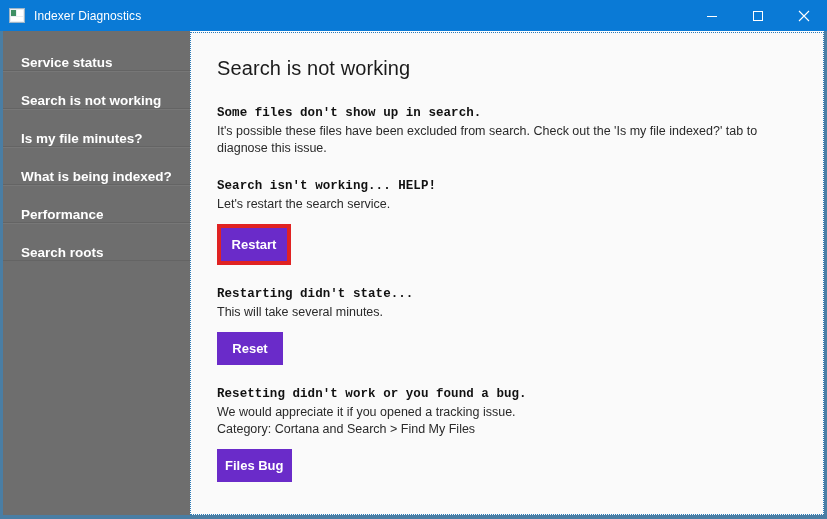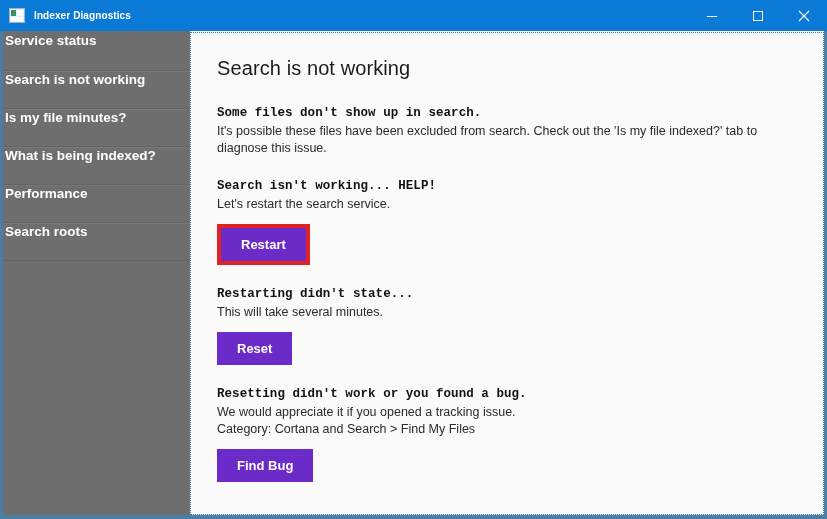--- a/index.html
+++ b/index.html
@@ -53,24 +53,23 @@
     background: #ffffff;
   }
   .title-icon .sq-c {
     position: absolute;
     left: 1px; top: 8px;
     width: 12px; height: 4px;
     background: #ffffff;
   }
   .title-text {
     color: #ffffff;
-    font-size: 10px;
+    font-size: 12px;
     letter-spacing: 0.1px;
     white-space: nowrap;
-    font-weight: bold;
   }
   .win-controls {
     position: absolute;
     right: 0; top: 0;
     height: 31px;
     display: flex;
   }
   .win-btn {
     width: 46px;
     height: 31px;
@@ -115,22 +114,22 @@
     left: 3px; top: 0;
     width: 187px;
     height: 484px;
     background: #6e6e6e;
     padding-top: 2px;
   }
   .nav-item {
     position: relative;
     height: 38px;
     display: flex;
-    align-items: flex-start;
-    padding-left: 2px;
+    align-items: flex-end;
+    padding-left: 18px;
     color: #ffffff;
     font-size: 13.5px;
     font-weight: bold;
     border-bottom: 1px solid #646464;
     border-top: 1px solid #777777;
     white-space: nowrap;
   }
   .nav-item:first-child { border-top: none; }
 
   
@@ -179,21 +178,21 @@
   .btn {
     display: inline-flex;
     align-items: center;
     justify-content: center;
     background: #6a2bc9;
     color: #ffffff;
     font-size: 13px;
     font-weight: bold;
     border: none;
     height: 33px;
-    padding: 0 20px;
+    padding: 0 8px;
     min-width: 66px;
     margin-top: 11px;
     cursor: pointer;
     font-family: "Liberation Sans", sans-serif;
   }
 
   
   .btn-highlight {
     display: inline-block;
     border: 4px solid #e02222;
@@ -281,19 +280,19 @@
         <div class="section">
           <div class="section-title">Restarting didn't state...</div>
           <div class="section-line">This will take several minutes.</div>
           <button class="btn">Reset</button>
         </div>
 
         <div class="section">
           <div class="section-title">Resetting didn't work or you found a bug.</div>
           <div class="section-line">We would appreciate it if you opened a tracking issue.</div>
           <div class="section-line">Category: Cortana and Search &gt; Find My Files</div>
-          <button class="btn">Find Bug</button>
+          <button class="btn">Files Bug</button>
         </div>
 
       </div>
     </div>
   </div>
 </div>
 
 </body></html>

